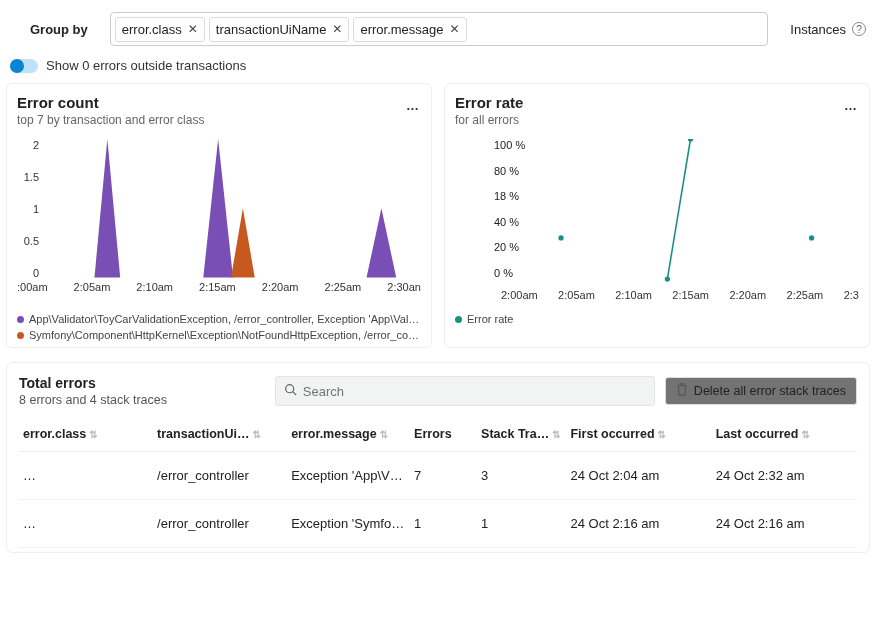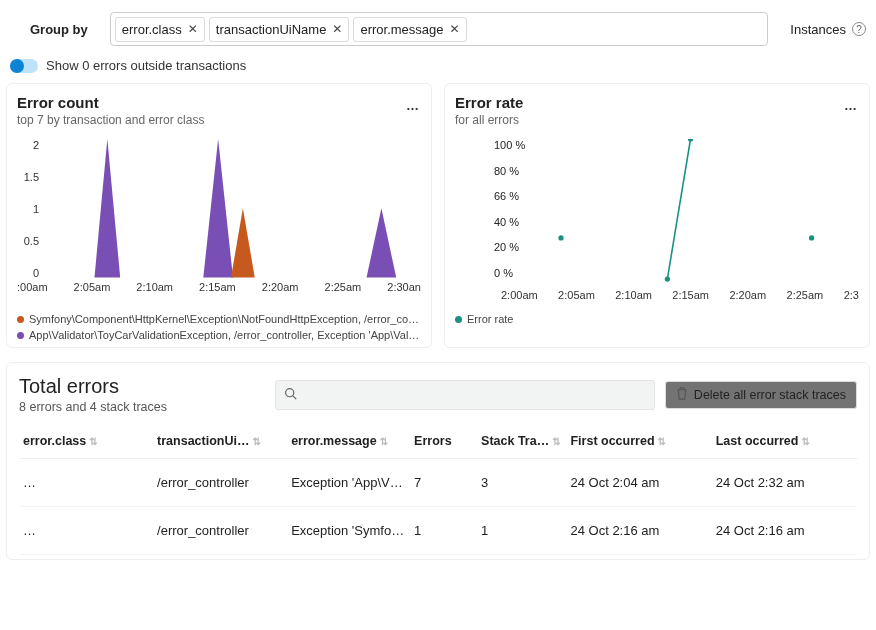--- a/index.html
+++ b/index.html
@@ -150,21 +150,21 @@
   .table-card {
     margin: 14px 6px 0 6px;
     border: 1px solid #eee;
     border-radius: 6px;
     padding: 12px 12px 4px 12px;
   }
   .table-head-row {
     display: flex; align-items: center; gap: 10px; margin-bottom: 10px;
   }
   .totals { }
-  .totals .t { font-weight: 400; font-size: 20px; }
+  .totals .t { font-weight: 700; font-size: 14px; }
   .totals .s { font-size: 12.5px; color: #555; margin-top: 2px; }
   .search-box {
     flex: 1; display: flex; align-items: center;
     background: #f2f3f3; border: 1px solid #e4e4e4; border-radius: 3px;
     padding: 4px 8px; height: 30px; max-width: 380px; margin-left: auto;
   }
   .search-box input {
     border: none; outline: none; background: transparent; font-size: 13px; width: 100%;
   }
   .mag { margin-right: 6px; color: #666; }
@@ -247,38 +247,38 @@
         <span>:00am</span>
         <span>2:05am</span>
         <span>2:10am</span>
         <span>2:15am</span>
         <span>2:20am</span>
         <span>2:25am</span>
         <span>2:30an</span>
       </div>
     </div>
     <div class="legend legend-item">
+      <span class="legend-dot dot-purple"></span>
+      <span style="overflow:hidden;text-overflow:ellipsis">App\Validator\ToyCarValidationException, /error_controller, Exception 'App\Vali…</span>
+    </div>
+    <div class="legend legend-item">
       <span class="legend-dot dot-orange"></span>
       <span style="overflow:hidden;text-overflow:ellipsis">Symfony\Component\HttpKernel\Exception\NotFoundHttpException, /error_co…</span>
-    </div>
-    <div class="legend legend-item">
-      <span class="legend-dot dot-purple"></span>
-      <span style="overflow:hidden;text-overflow:ellipsis">App\Validator\ToyCarValidationException, /error_controller, Exception 'App\Vali…</span>
     </div>
   </div>
 
   <div class="card">
     <div class="card-title">Error rate</div>
     <div class="card-sub">for all errors</div>
     <div class="card-menu">…</div>
     <div class="chart-area">
       <div class="y-axis-b">
         <span>100 %</span>
         <span>80 %</span>
-        <span>66 %</span>
+        <span>18 %</span>
         <span>40 %</span>
         <span>20 %</span>
         <span>0 %</span>
       </div>
       <svg class="plot-b" viewBox="0 0 340 140" preserveAspectRatio="none">
 
         <line x1="158" y1="133" x2="180" y2="0" stroke="#1a9081" stroke-width="1.5"></line>
         <circle cx="57" cy="94" r="2.5" fill="#1a9081"></circle>
         <circle cx="158" cy="133" r="2.5" fill="#1a9081"></circle>
         <circle cx="180" cy="0" r="2.5" fill="#1a9081"></circle>
@@ -307,20 +307,21 @@
       <div class="t">Total errors</div>
       <div class="s">8 errors and 4 stack traces</div>
     </div>
     <div class="search-box">
       <span class="mag">
         <svg width="13" height="13" viewBox="0 0 16 16">
             <circle cx="7" cy="7" r="5" fill="none" stroke="#666" stroke-width="1.5"></circle>
             <line x1="11" y1="11" x2="15" y2="15" stroke="#666" stroke-width="1.5"></line>
           </svg>
       </span>
+      <input placeholder="Search" style="">
     </div>
     <div class="delete-btn">
       <span>
         <svg width="12" height="13" viewBox="0 0 12 14">
             <path d="M1 3h10M4 3V1h4v2M2 3l1 10h6l1-10" fill="none" stroke="#555" stroke-width="1.2"></path>
           </svg>
       </span>
       <span>Delete all error stack traces</span>
     </div>
   </div>

